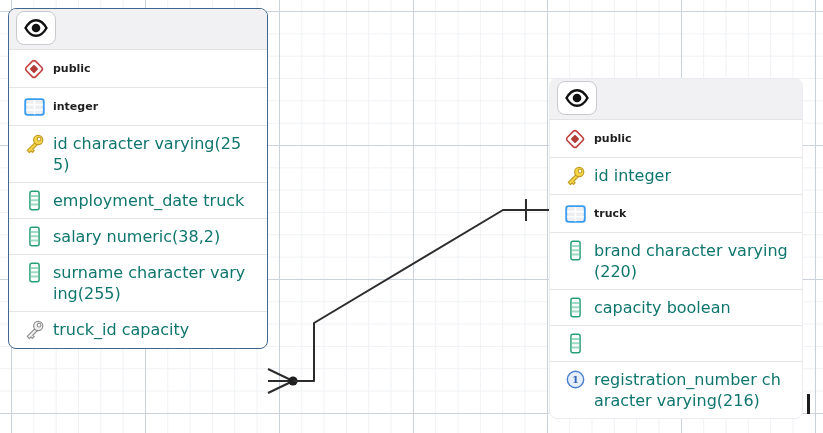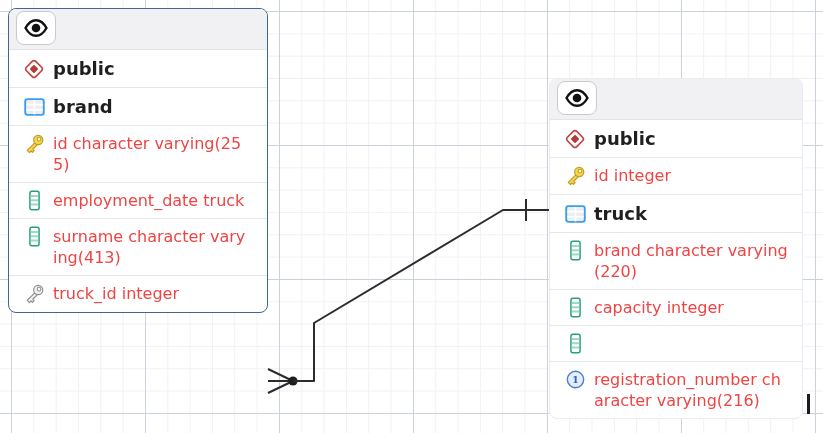--- a/index.html
+++ b/index.html
@@ -35,24 +35,24 @@
   .eye-btn {
     width:40px; height:34px; background:#ffffff;
     border:1px solid #c9c9ce; border-radius:8px;
     display:flex; align-items:center; justify-content:center;
     cursor:pointer;
   }
 
   .row {
     display:flex; align-items:flex-start;
     padding:7px 12px 7px 12px;
-    font-size:16px; line-height:21px; color:#ef4444;
+    font-size:16px; line-height:21px; color:#0f766e;
   }
   .row + .row { border-top:1px solid #e6e6e9; }
-  .row.bold { font-weight:bold; font-size:18px; line-height:23px; color:#1f1f1f; }
+  .row.bold { font-weight:bold; font-size:11px; line-height:23px; color:#1f1f1f; }
   .row .ico {
     flex:0 0 26px; width:26px; display:flex; justify-content:center;
     align-items:center; min-height:21px;
   }
   .row.bold .ico { min-height:23px; }
   .row .txt {
     margin-left:6px; max-width:196px;
     word-break:break-all; overflow-wrap:anywhere;
   }
 
@@ -95,21 +95,21 @@
       <span class="txt">public</span>
     </div>
 
     <div class="row bold">
       <span class="ico">
         <svg width="21" height="18" viewBox="0 0 22 19">
           <rect x="1.2" y="1.2" width="19.6" height="16.6" rx="2.4" fill="#eceef0" stroke="#3b9df0" stroke-width="2"></rect>
           <path d="M11 2 V17.5 M2.2 7 H19.8 M2.2 12.3 H19.8" stroke="#ffffff" stroke-width="1.6"></path>
         </svg>
       </span>
-      <span class="txt">brand</span>
+      <span class="txt">integer</span>
     </div>
 
     <div class="row">
       <span class="ico">
         <svg width="22" height="22" viewBox="0 0 24 24">
           <g fill="#f6d74a" stroke="#c39b25" stroke-width="1.3" stroke-linejoin="round">
             <path d="M13.4 10.2 L4.6 19 L7 21.4 L8.8 19.6 L10.3 21.1 L12.2 19.2 L10.7 17.7 L16 12.4 Z"></path>
             <circle cx="16.6" cy="7.6" r="5"></circle>
           </g>
           <circle cx="17.5" cy="6.7" r="2" fill="#fffdf0" stroke="#c39b25" stroke-width="1.1"></circle>
@@ -122,42 +122,51 @@
       <span class="ico">
         <svg width="11" height="21" viewBox="0 0 12 22">
           <rect x="1" y="1" width="10" height="20" rx="2.2" fill="#ffffff" stroke="#27a077" stroke-width="1.6"></rect>
           <path d="M2.2 6 H9.8 M2.2 10.7 H9.8 M2.2 15.4 H9.8" stroke="#9ed9c2" stroke-width="2.2"></path>
         </svg>
       </span>
       <span class="txt">employment_date truck</span>
     </div>
 
 
-
-    <div class="row">
-      <span class="ico">
-        <svg width="11" height="21" viewBox="0 0 12 22">
-          <rect x="1" y="1" width="10" height="20" rx="2.2" fill="#ffffff" stroke="#27a077" stroke-width="1.6"></rect>
-          <path d="M2.2 6 H9.8 M2.2 10.7 H9.8 M2.2 15.4 H9.8" stroke="#9ed9c2" stroke-width="2.2"></path>
-        </svg>
-      </span>
-      <span class="txt">surname character varying(413)</span>
+    <div class="row">
+      <span class="ico">
+        <svg width="11" height="21" viewBox="0 0 12 22">
+          <rect x="1" y="1" width="10" height="20" rx="2.2" fill="#ffffff" stroke="#27a077" stroke-width="1.6"></rect>
+          <path d="M2.2 6 H9.8 M2.2 10.7 H9.8 M2.2 15.4 H9.8" stroke="#9ed9c2" stroke-width="2.2"></path>
+        </svg>
+      </span>
+      <span class="txt">salary numeric(38,2)</span>
+    </div>
+
+    <div class="row">
+      <span class="ico">
+        <svg width="11" height="21" viewBox="0 0 12 22">
+          <rect x="1" y="1" width="10" height="20" rx="2.2" fill="#ffffff" stroke="#27a077" stroke-width="1.6"></rect>
+          <path d="M2.2 6 H9.8 M2.2 10.7 H9.8 M2.2 15.4 H9.8" stroke="#9ed9c2" stroke-width="2.2"></path>
+        </svg>
+      </span>
+      <span class="txt">surname character varying(255)</span>
     </div>
 
     <div class="row">
       <span class="ico">
         <svg width="22" height="22" viewBox="0 0 24 24">
           <g fill="#f0f0f0" stroke="#8f8f8f" stroke-width="1.3" stroke-linejoin="round">
             <path d="M13.4 10.2 L4.6 19 L7 21.4 L8.8 19.6 L10.3 21.1 L12.2 19.2 L10.7 17.7 L16 12.4 Z"></path>
             <circle cx="16.6" cy="7.6" r="5"></circle>
           </g>
           <circle cx="17.5" cy="6.7" r="2" fill="#ffffff" stroke="#8f8f8f" stroke-width="1.1"></circle>
         </svg>
       </span>
-      <span class="txt">truck_id integer</span>
+      <span class="txt">truck_id capacity</span>
     </div>
   </div>
 
   <div class="entity" id="entity-truck">
     <div class="entity-header">
       <div class="eye-btn">
         <svg width="26" height="24" viewBox="0 0 24 24">
           <path d="M1.5 12 C5 5.8 8.6 4.2 12 4.2 C15.4 4.2 19 5.8 22.5 12 C19 18.2 15.4 19.8 12 19.8 C8.6 19.8 5 18.2 1.5 12 Z" fill="#ffffff" stroke="#111111" stroke-width="2.4"></path>
           <circle cx="12" cy="12" r="4.3" fill="#111111"></circle>
         </svg>
@@ -207,21 +216,21 @@
       <span class="txt">brand character varying(220)</span>
     </div>
 
     <div class="row">
       <span class="ico">
         <svg width="11" height="21" viewBox="0 0 12 22">
           <rect x="1" y="1" width="10" height="20" rx="2.2" fill="#ffffff" stroke="#27a077" stroke-width="1.6"></rect>
           <path d="M2.2 6 H9.8 M2.2 10.7 H9.8 M2.2 15.4 H9.8" stroke="#9ed9c2" stroke-width="2.2"></path>
         </svg>
       </span>
-      <span class="txt">capacity integer</span>
+      <span class="txt">capacity boolean</span>
     </div>
 
     <div class="row">
       <span class="ico">
         <svg width="11" height="21" viewBox="0 0 12 22">
           <rect x="1" y="1" width="10" height="20" rx="2.2" fill="#ffffff" stroke="#27a077" stroke-width="1.6"></rect>
           <path d="M2.2 6 H9.8 M2.2 10.7 H9.8 M2.2 15.4 H9.8" stroke="#9ed9c2" stroke-width="2.2"></path>
         </svg>
       </span>
     </div>

